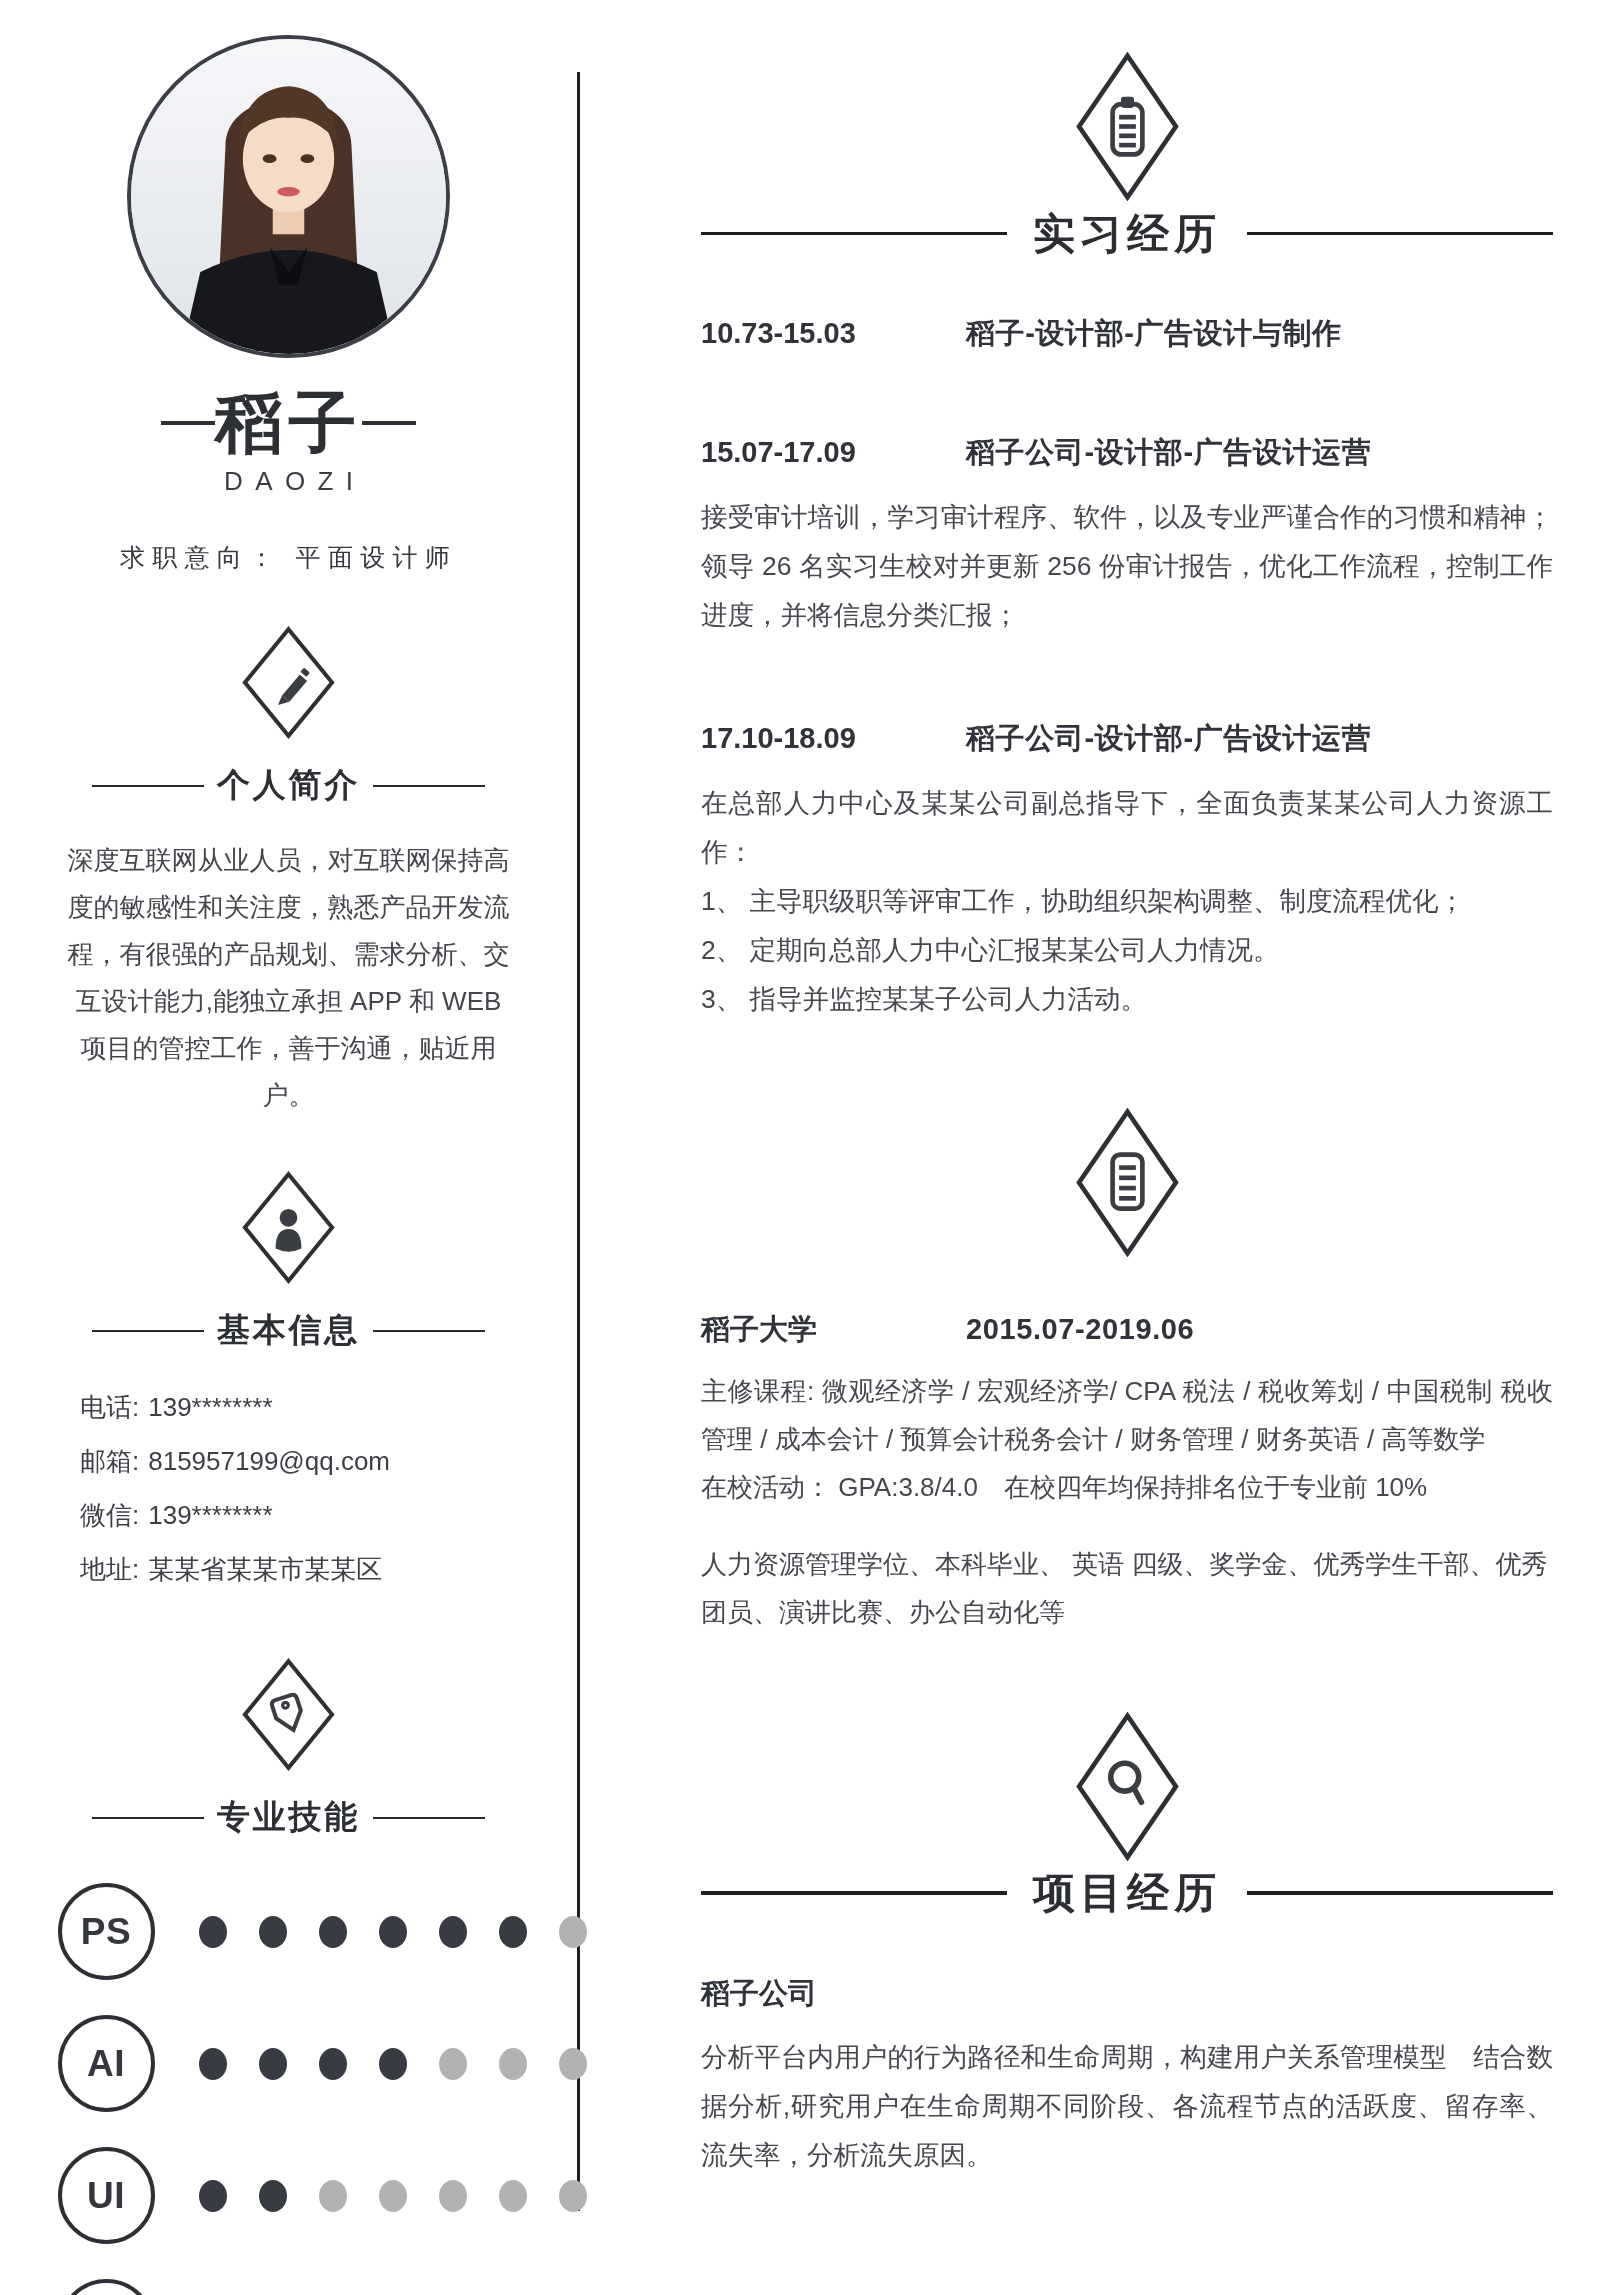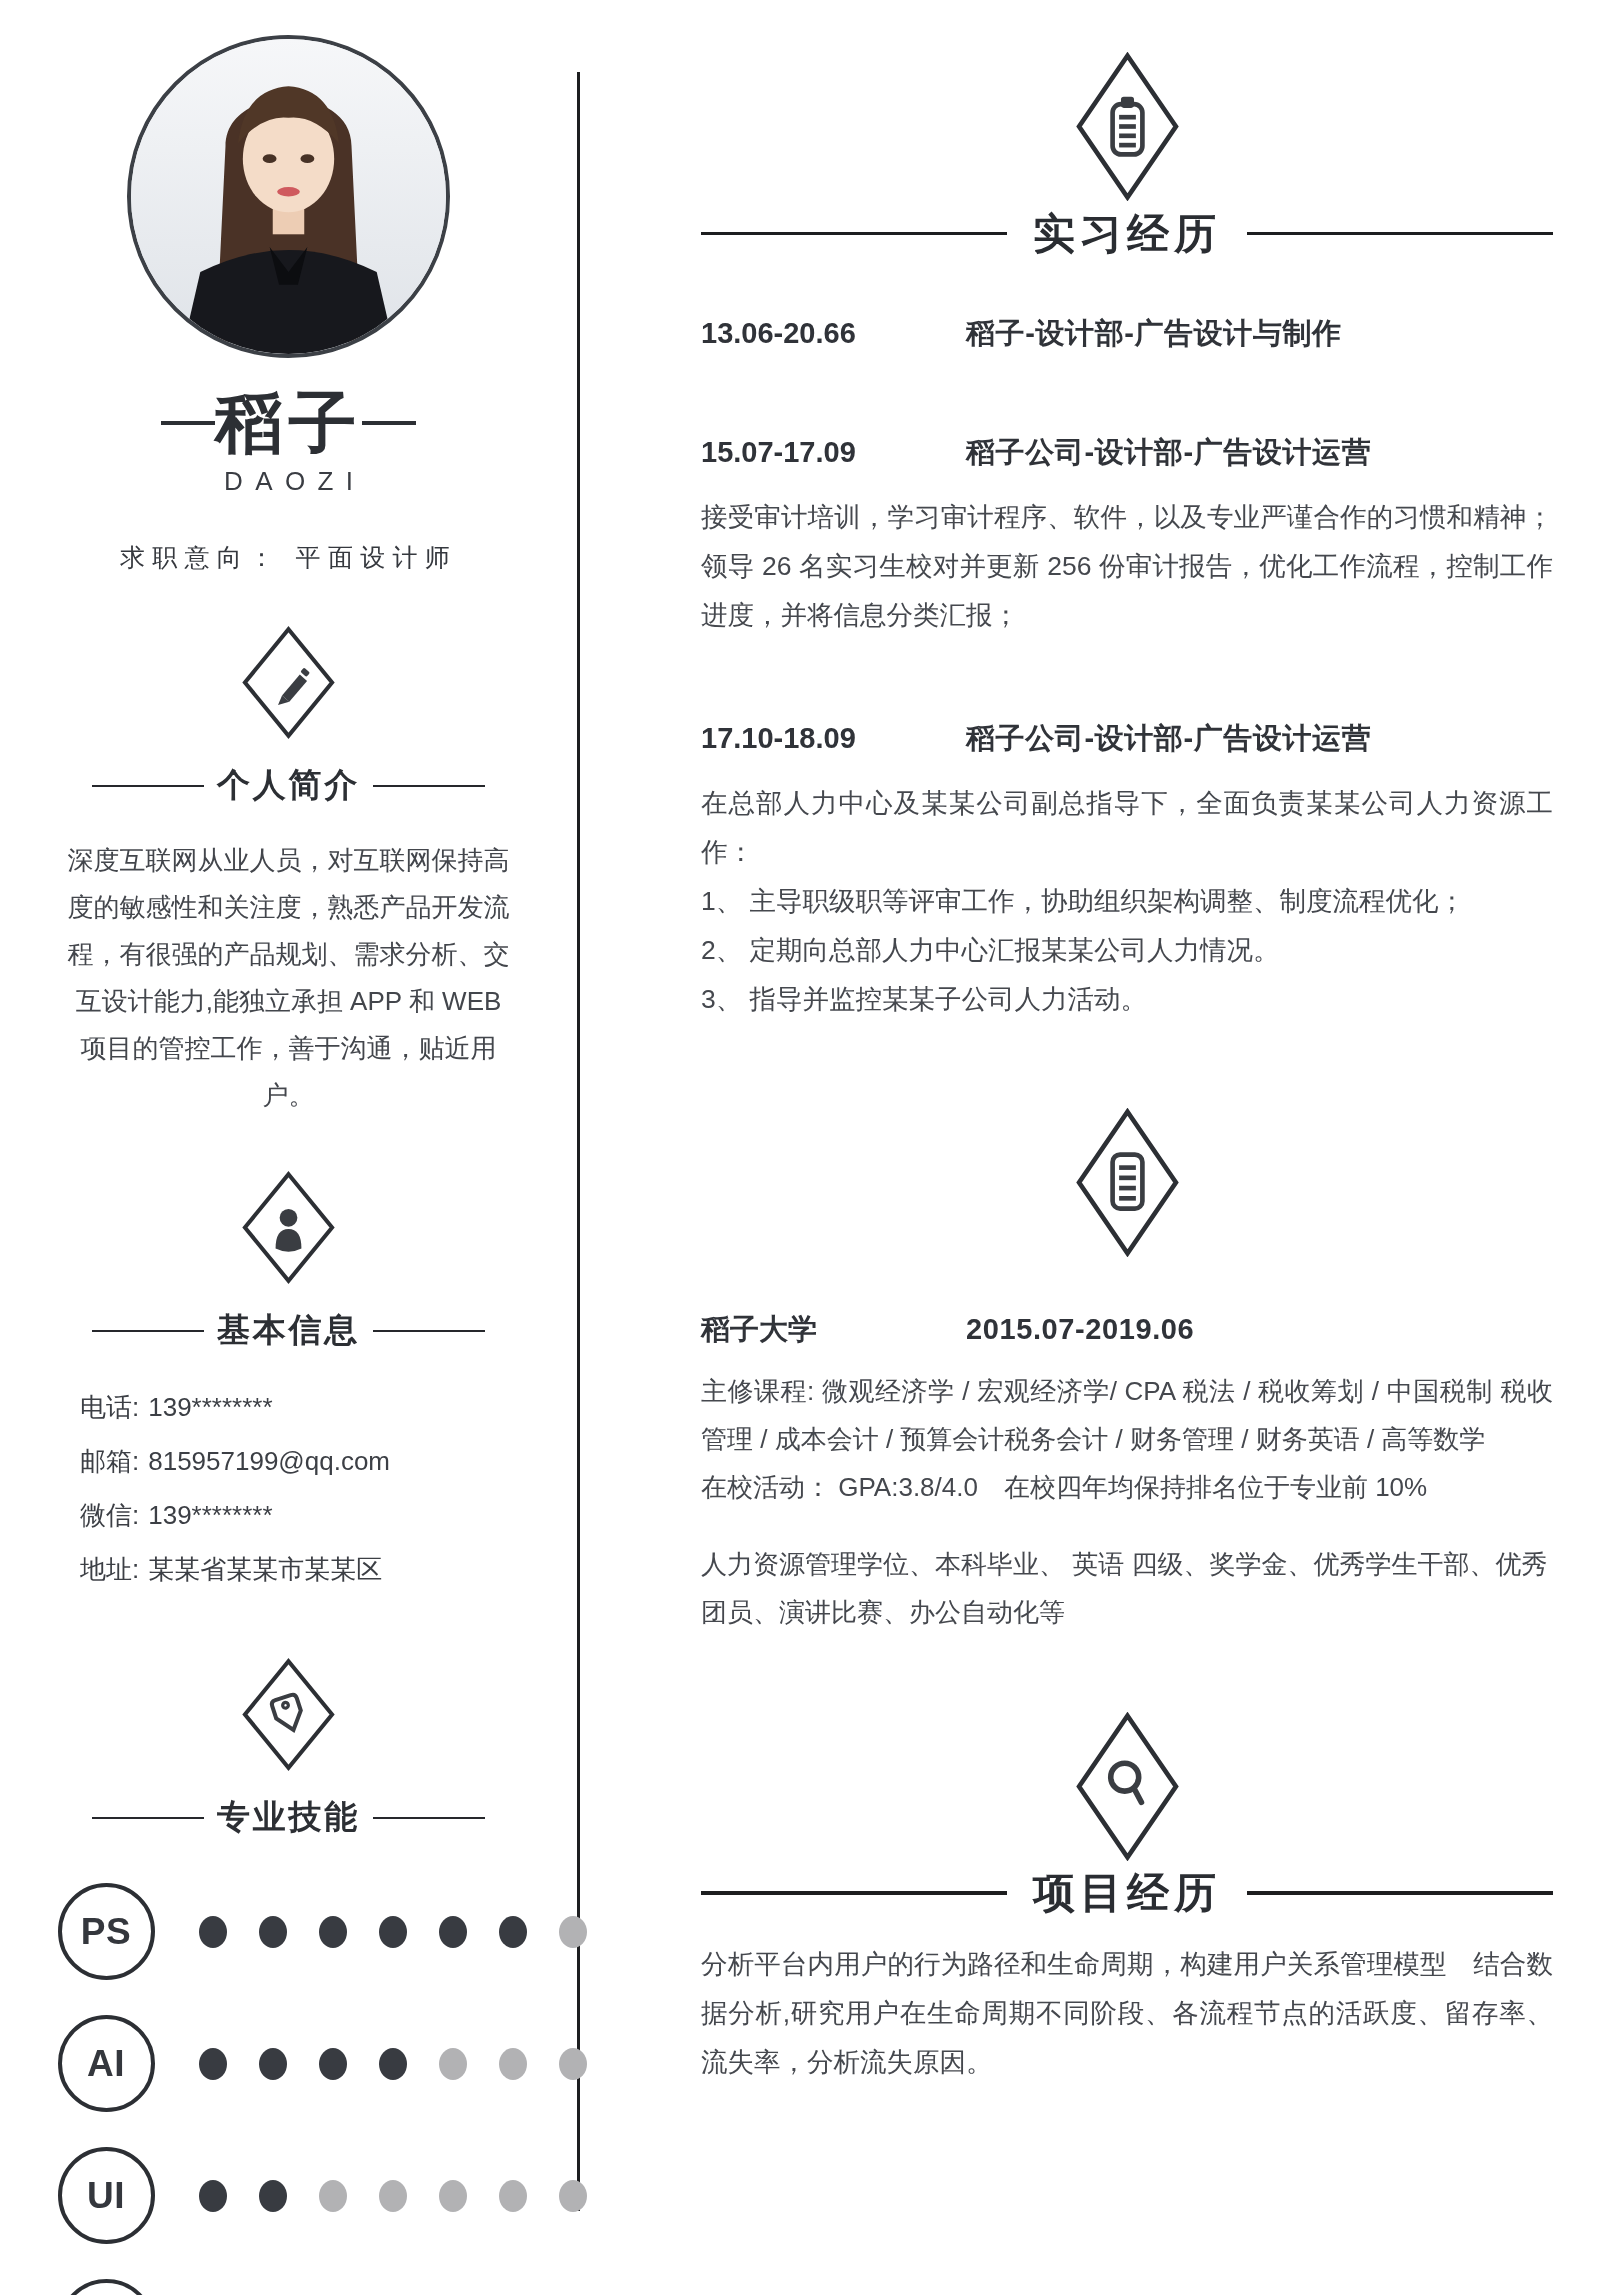--- a/index.html
+++ b/index.html
@@ -221,21 +221,21 @@
       </svg>
     </div>
     <div class="m-header">
       <span class="m-line"></span>
       <span class="m-title">实习经历</span>
       <span class="m-line"></span>
     </div>
 
     <div class="entry">
       <div class="entry-head">
-        <span class="entry-date">13.06-20.66</span>
+        <span class="entry-date">10.73-15.03</span>
         <span class="entry-title">稻子-设计部-广告设计与制作</span>
       </div>
     </div>
 
     <div class="entry gap">
       <div class="entry-head">
         <span class="entry-date">15.07-17.09</span>
         <span class="entry-title">稻子公司-设计部-广告设计运营</span>
       </div>
       <div class="entry-body">接受审计培训，学习审计程序、软件，以及专业严谨合作的习惯和精神；领导 26 名实习生校对并更新 256 份审计报告，优化工作流程，控制工作进度，并将信息分类汇报；</div>
@@ -278,16 +278,17 @@
         <polygon points="60,4 112,80 60,156 8,80" fill="#ffffff" stroke="#2c2f34" stroke-width="5"></polygon>
         <circle cx="57" cy="70" r="15" fill="none" stroke="#3a3d42" stroke-width="6"></circle>
         <line x1="67" y1="82" x2="75" y2="97" stroke="#3a3d42" stroke-width="6" stroke-linecap="round"></line>
       </svg>
     </div>
     <div class="m-header">
       <span class="m-line"></span>
       <span class="m-title">项目经历</span>
       <span class="m-line"></span>
     </div>
+    <div class="proj-company">稻子公司</div>
     <div class="proj-desc">分析平台内用户的行为路径和生命周期，构建用户关系管理模型　结合数据分析,研究用户在生命周期不同阶段、各流程节点的活跃度、留存率、流失率，分析流失原因。</div>
   </div>
 </div>
 
 
 </body></html>

